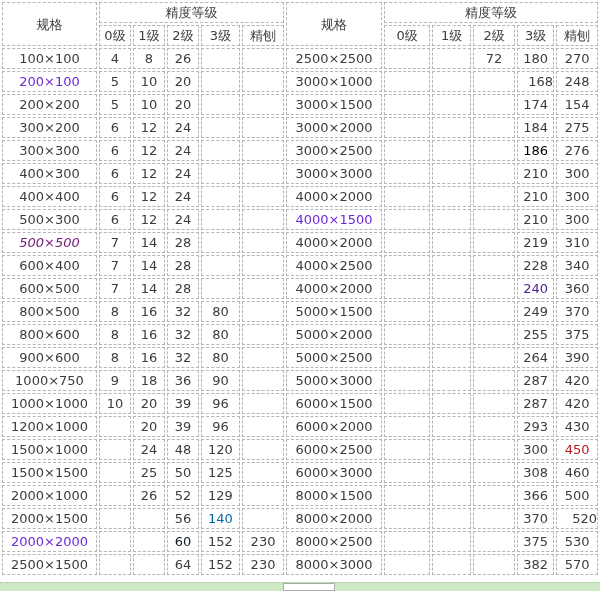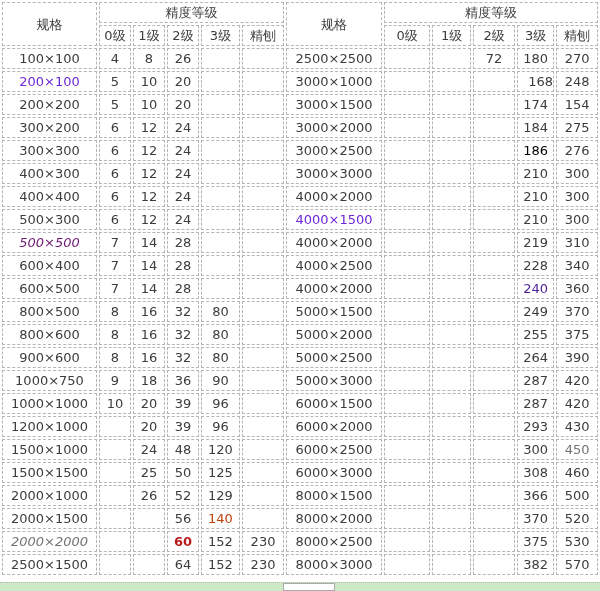--- a/index.html
+++ b/index.html
@@ -321,21 +321,21 @@
           <td style="border-color: rgb(181, 181, 181); color: rgb(60, 60, 60);"></td>
           <td style="border-color: rgb(181, 181, 181); color: rgb(60, 60, 60);">24</td>
           <td style="border-color: rgb(181, 181, 181); color: rgb(60, 60, 60);">48</td>
           <td style="border-color: rgb(181, 181, 181); color: rgb(60, 60, 60);">120</td>
           <td style="border-color: rgb(181, 181, 181); color: rgb(60, 60, 60);"></td>
           <td style="border-color: rgb(181, 181, 181); color: rgb(60, 60, 60);">6000×2500</td>
           <td style="border-color: rgb(181, 181, 181); color: rgb(60, 60, 60);"></td>
           <td style="border-color: rgb(181, 181, 181); color: rgb(60, 60, 60);"></td>
           <td style="border-color: rgb(181, 181, 181); color: rgb(60, 60, 60);"></td>
           <td style="border-color: rgb(181, 181, 181); color: rgb(60, 60, 60);">300</td>
-          <td style="border-color: rgb(181, 181, 181); color: #737373;">450</td>
+          <td style="border-color: rgb(181, 181, 181); color: #b91c1c;">450</td>
         </tr>
         <tr>
           <td style="border-color: rgb(181, 181, 181); color: rgb(60, 60, 60);">1500×1500</td>
           <td style="border-color: rgb(181, 181, 181); color: rgb(60, 60, 60);"></td>
           <td style="border-color: rgb(181, 181, 181); color: rgb(60, 60, 60);">25</td>
           <td style="border-color: rgb(181, 181, 181); color: rgb(60, 60, 60);">50</td>
           <td style="border-color: rgb(181, 181, 181); color: rgb(60, 60, 60);">125</td>
           <td style="border-color: rgb(181, 181, 181); color: rgb(60, 60, 60);"></td>
           <td style="border-color: rgb(181, 181, 181); color: rgb(60, 60, 60);">6000×3000</td>
           <td style="border-color: rgb(181, 181, 181); color: rgb(60, 60, 60);"></td>
@@ -356,34 +356,34 @@
           <td style="border-color: rgb(181, 181, 181); color: rgb(60, 60, 60);"></td>
           <td style="border-color: rgb(181, 181, 181); color: rgb(60, 60, 60);"></td>
           <td style="border-color: rgb(181, 181, 181); color: rgb(60, 60, 60); margin-top: 40px;">366</td>
           <td style="border-color: rgb(181, 181, 181); color: rgb(60, 60, 60);">500</td>
         </tr>
         <tr>
           <td style="border-color: rgb(181, 181, 181); color: rgb(60, 60, 60);">2000×1500</td>
           <td style="border-color: rgb(181, 181, 181); color: rgb(60, 60, 60);"></td>
           <td style="border-color: rgb(181, 181, 181); color: rgb(60, 60, 60);"></td>
           <td style="border-color: rgb(181, 181, 181); color: rgb(60, 60, 60);">56</td>
-          <td style="border-color: rgb(181, 181, 181); color: #c2410c;">140</td>
+          <td style="border-color: rgb(181, 181, 181); color: #0369a1;">140</td>
           <td style="border-color: rgb(181, 181, 181); color: rgb(60, 60, 60);"></td>
           <td style="border-color: rgb(181, 181, 181); color: rgb(60, 60, 60);">8000×2000</td>
           <td style="border-color: rgb(181, 181, 181); color: rgb(60, 60, 60);"></td>
           <td style="border-color: rgb(181, 181, 181); color: rgb(60, 60, 60);"></td>
           <td style="border-color: rgb(181, 181, 181); color: rgb(60, 60, 60);"></td>
           <td style="border-color: rgb(181, 181, 181); color: rgb(60, 60, 60);">370</td>
-          <td style="border-color: rgb(181, 181, 181); color: rgb(60, 60, 60);">520</td>
-        </tr>
-        <tr>
-          <td style="border-color: rgb(181, 181, 181); color: #737373; font-style: italic;">2000×2000</td>
-          <td style="border-color: rgb(181, 181, 181); color: rgb(60, 60, 60);"></td>
-          <td style="border-color: rgb(181, 181, 181); color: rgb(60, 60, 60);"></td>
-          <td style="border-color: rgb(181, 181, 181); color: #b91c1c; font-weight: bold;">60</td>
+          <td style="border-color: rgb(181, 181, 181); color: rgb(60, 60, 60); text-align: right;">520</td>
+        </tr>
+        <tr>
+          <td style="border-color: rgb(181, 181, 181); color: #6d28d9;">2000×2000</td>
+          <td style="border-color: rgb(181, 181, 181); color: rgb(60, 60, 60);"></td>
+          <td style="border-color: rgb(181, 181, 181); color: rgb(60, 60, 60);"></td>
+          <td style="border-color: rgb(181, 181, 181); color: #0f172a;">60</td>
           <td style="border-color: rgb(181, 181, 181); color: rgb(60, 60, 60);">152</td>
           <td style="border-color: rgb(181, 181, 181); color: rgb(60, 60, 60);">230</td>
           <td style="border-color: rgb(181, 181, 181); color: rgb(60, 60, 60);">8000×2500</td>
           <td style="border-color: rgb(181, 181, 181); color: rgb(60, 60, 60);"></td>
           <td style="border-color: rgb(181, 181, 181); color: rgb(60, 60, 60);"></td>
           <td style="border-color: rgb(181, 181, 181); color: rgb(60, 60, 60);"></td>
           <td style="border-color: rgb(181, 181, 181); color: rgb(60, 60, 60);">375</td>
           <td style="border-color: rgb(181, 181, 181); color: rgb(60, 60, 60);">530</td>
         </tr>
         <tr>

